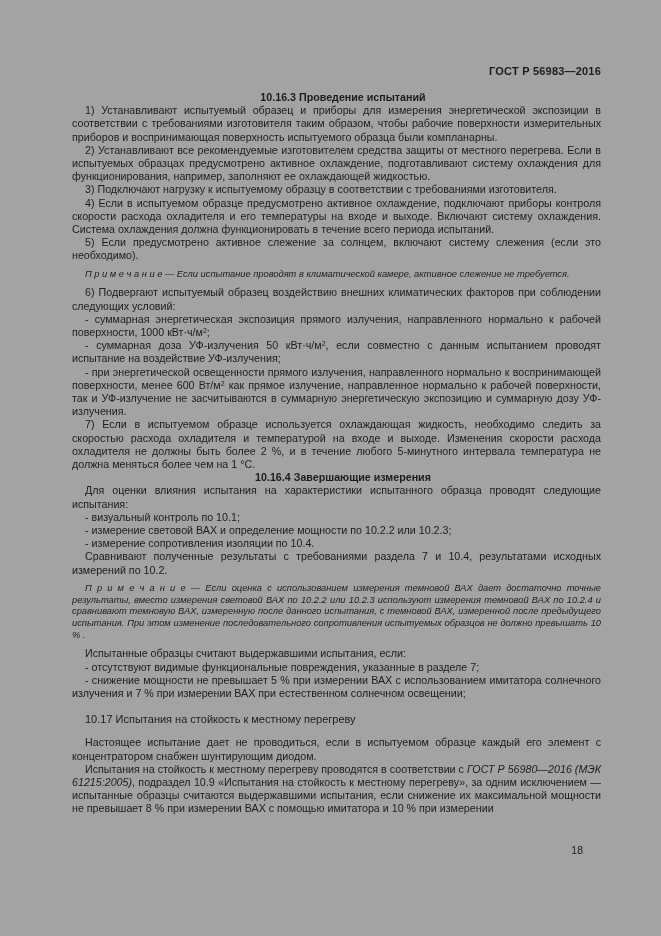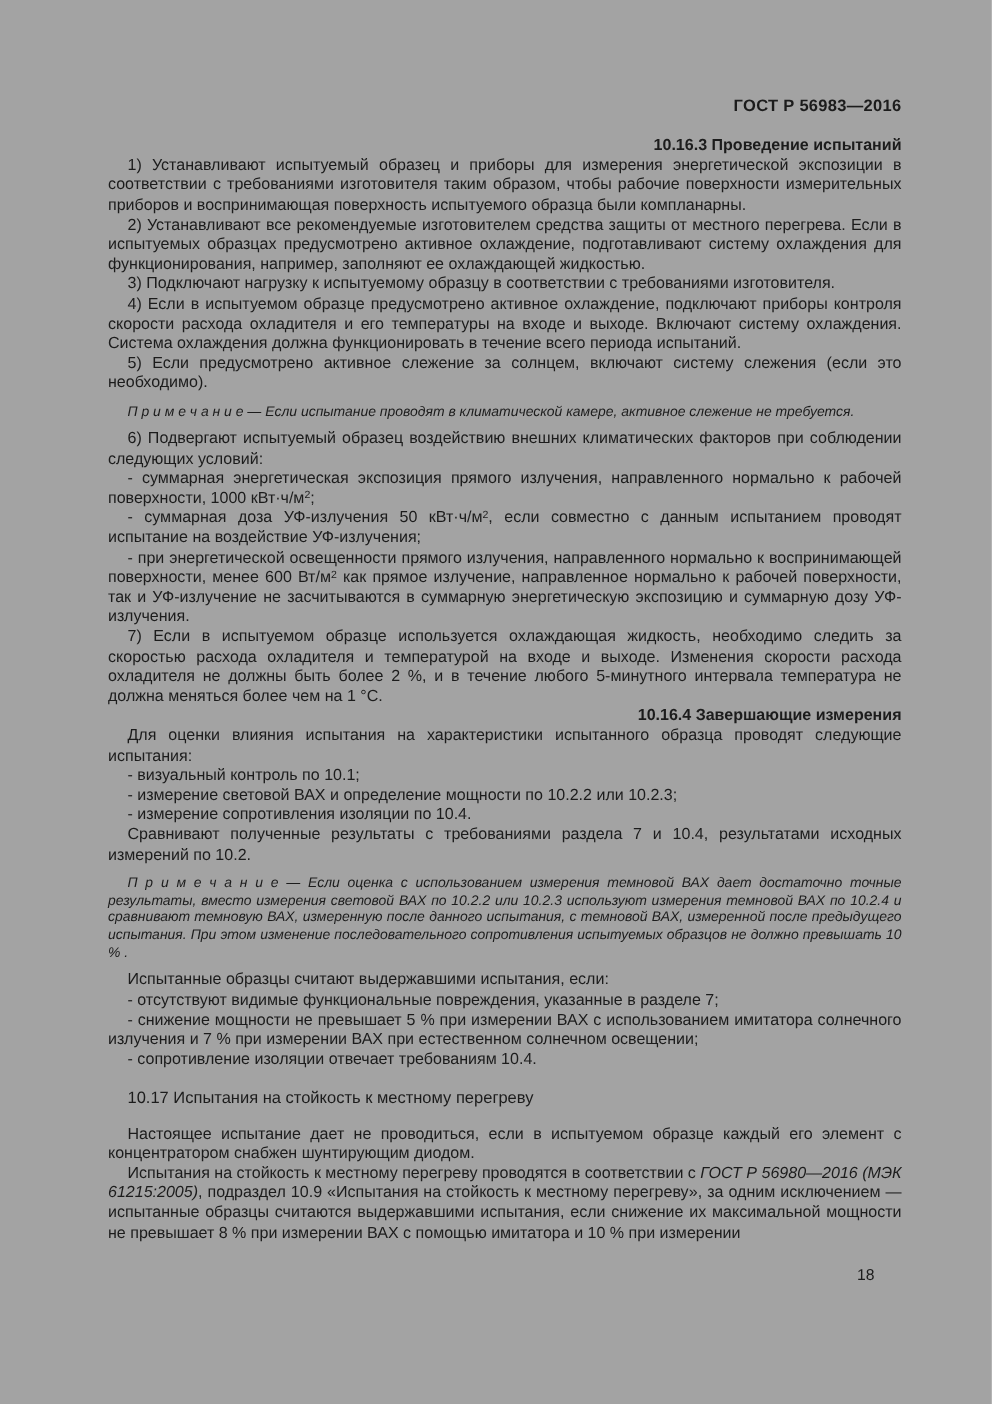--- a/index.html
+++ b/index.html
@@ -33,21 +33,21 @@
   }
   .doc-body p {
     margin: 0;
     font-size: 10.7px;
     line-height: 13.2px;
     text-indent: 13px;
     text-align: justify;
   }
   .doc-body p.b-heading {
     font-weight: bold;
-    text-align: right;
+    text-align: center;
   }
   .doc-body p.b-section {
     font-weight: normal;
     font-size: 11px;
     text-align: left;
     margin: 13px 0 10px 0;
   }
   .doc-body p.b-note {
     font-size: 9.3px;
     line-height: 11.7px;
@@ -90,20 +90,19 @@
       <p class="b-heading">10.16.4 Завершающие измерения</p>
       <p class="b-para">Для оценки влияния испытания на характеристики испытанного образца проводят следующие испытания:</p>
       <p class="b-para">- визуальный контроль по 10.1;</p>
       <p class="b-para">- измерение световой ВАХ и определение мощности по 10.2.2 или 10.2.3;</p>
       <p class="b-para">- измерение сопротивления изоляции по 10.4.</p>
       <p class="b-para">Сравнивают полученные результаты с требованиями раздела 7 и 10.4, результатами исходных измерений по 10.2.</p>
       <p class="b-note">П р и м е ч а н и е  —  Если оценка с использованием измерения темновой ВАХ дает достаточно точные результаты, вместо измерения световой ВАХ по 10.2.2 или 10.2.3 используют измерения темновой ВАХ по 10.2.4 и сравнивают темновую ВАХ, измеренную после данного испытания, с темновой ВАХ, измеренной после предыдущего испытания. При этом изменение последовательного сопротивления испытуемых образцов не должно превышать 10 % .</p>
       <p class="b-para">Испытанные образцы считают выдержавшими испытания, если:</p>
       <p class="b-para">- отсутствуют видимые функциональные повреждения, указанные в разделе 7;</p>
       <p class="b-para">- снижение мощности не превышает 5 % при измерении ВАХ с использованием имитатора солнечного излучения и 7 % при измерении ВАХ при естественном солнечном освещении;</p>
-      <p class="b-para">- сопротивление изоляции отвечает требованиям 10.4.</p>
       <p class="b-section">10.17 Испытания на стойкость к местному перегреву</p>
       <p class="b-para">Настоящее испытание дает не проводиться, если в испытуемом образце каждый его элемент с концентратором снабжен шунтирующим диодом.</p>
       <p class="b-para">Испытания на стойкость к местному перегреву проводятся в соответствии с <i>ГОСТ Р 56980—2016 (МЭК 61215:2005)</i>, подраздел 10.9 «Испытания на стойкость к местному перегреву», за одним исключением — испытанные образцы считаются выдержавшими испытания, если снижение их максимальной мощности не превышает 8 % при измерении ВАХ с помощью имитатора и 10 % при измерении</p>
     </main>
 
   <div class="page-number">18</div>
 </div>
 
 </body></html>

